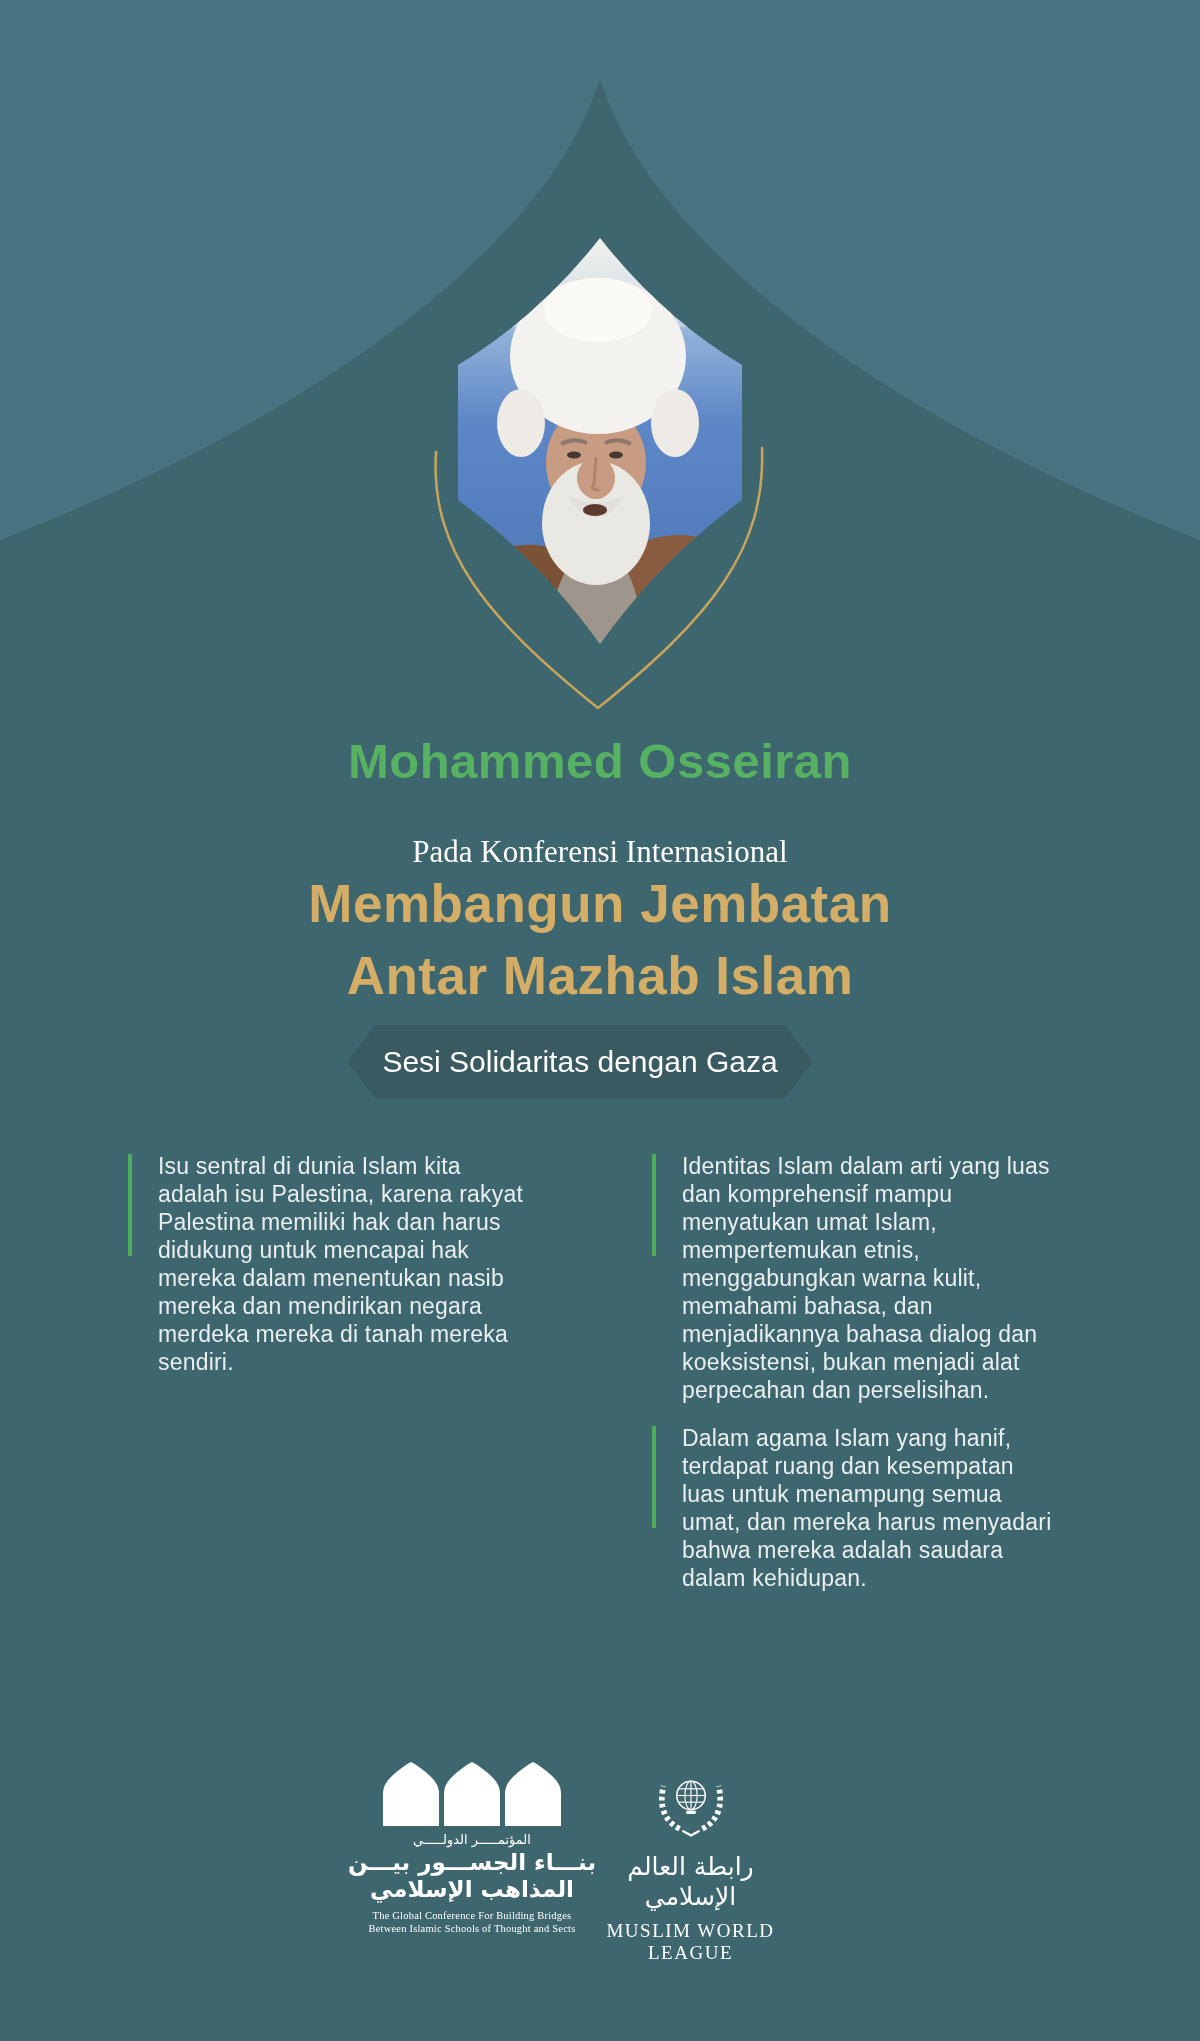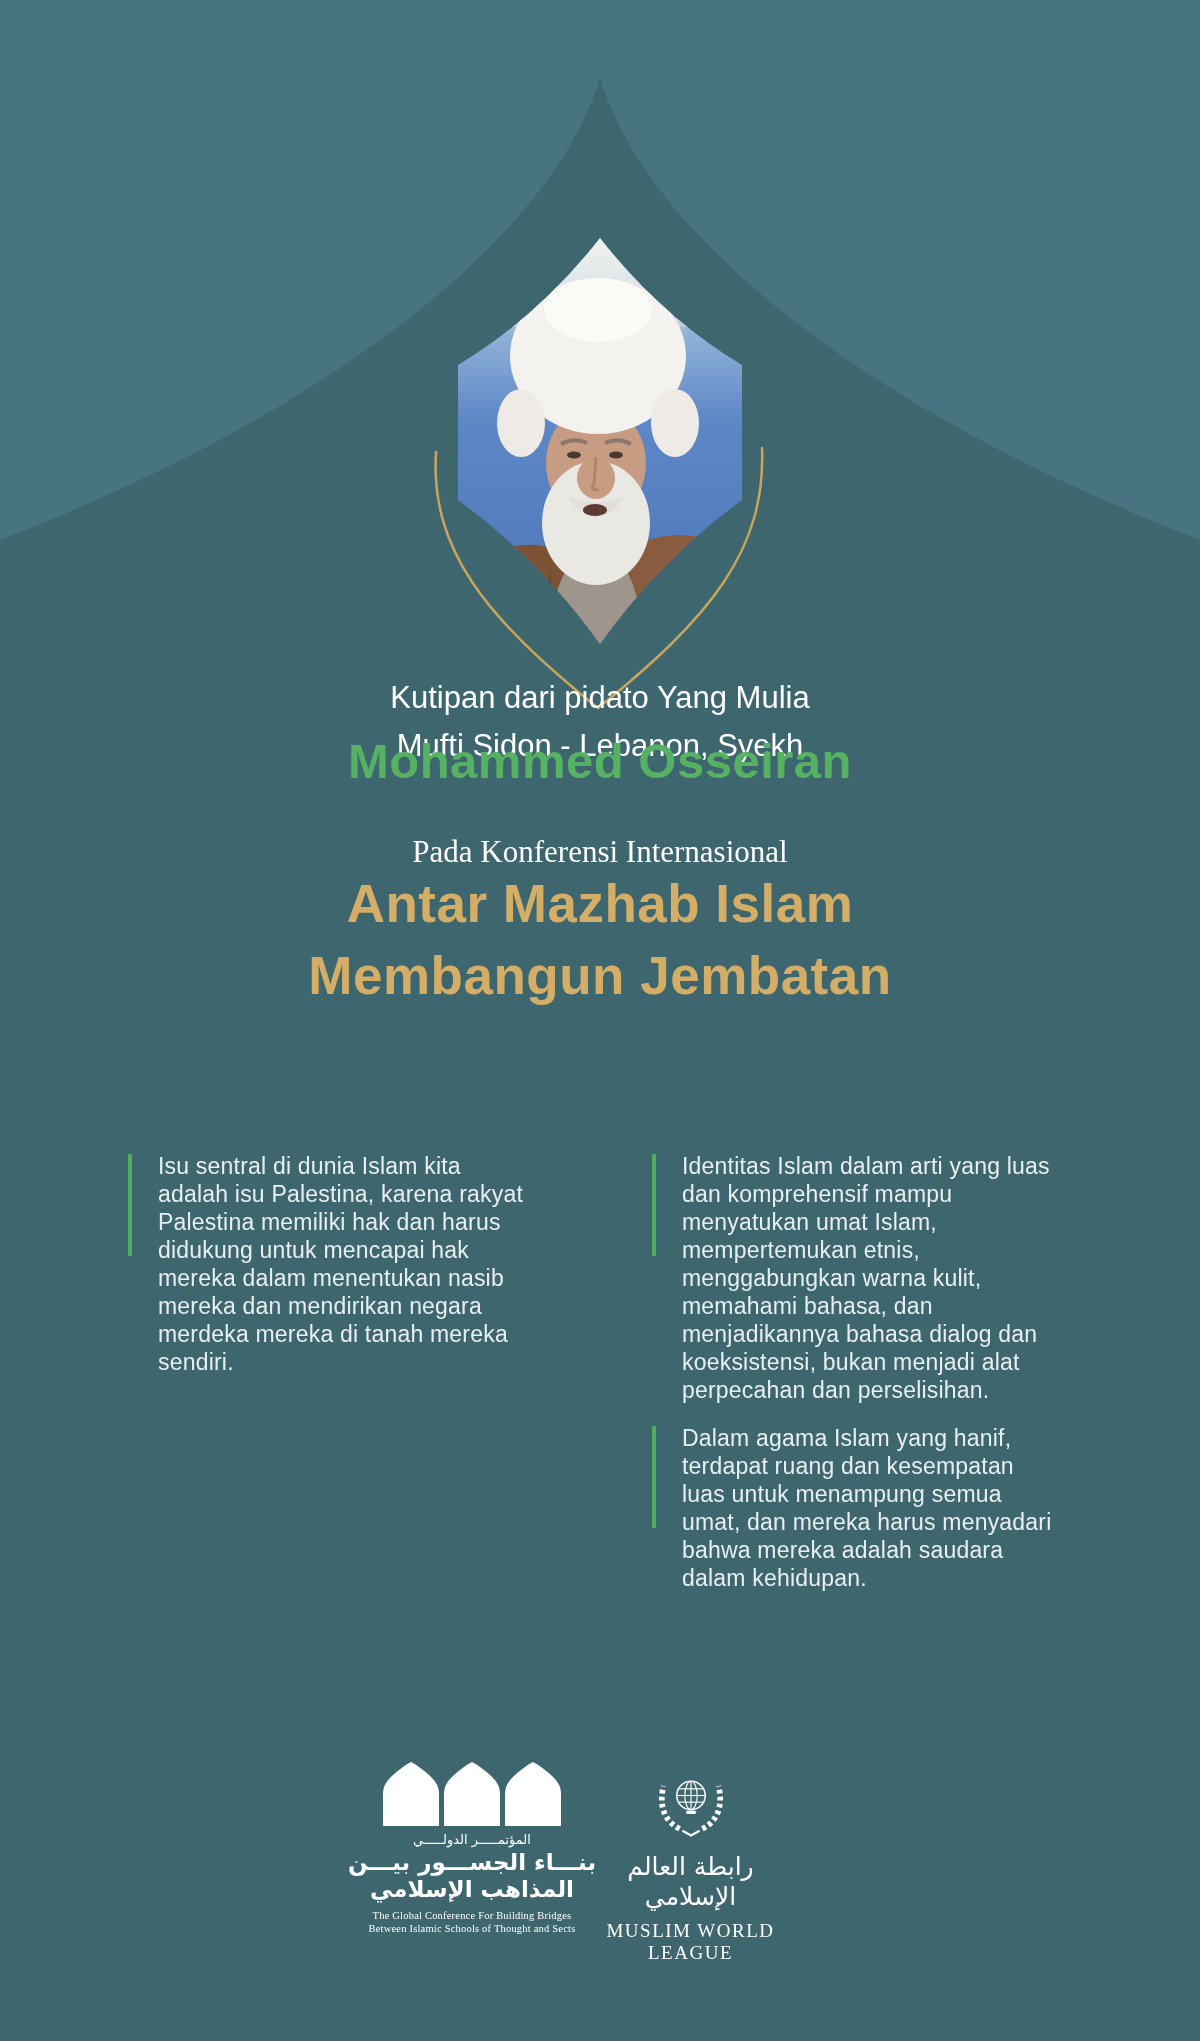--- a/index.html
+++ b/index.html
@@ -114,34 +114,31 @@
 
         <ellipse cx="141" cy="285" rx="54" ry="62" fill="#eae8e3"></ellipse>
         <ellipse cx="141" cy="240" rx="19" ry="21" fill="#c79c82"></ellipse>
         <path d="M141,219 L139,246 Q134,252 144,252" stroke="#b08468" stroke-width="3" fill="none"></path>
         <path d="M113,258 Q141,272 169,258 Q159,278 141,279 Q123,278 113,258 Z" fill="#e2dfda"></path>
         <ellipse cx="140" cy="272" rx="12" ry="6" fill="#5e3a31"></ellipse>
       </g>
     </svg>
   </div>
 
-  <div class="center-text intro">
-    <div>Kutipan dari pidato Yang Mulia</div>
-    <div>Mufti Sidon - Lebanon, Syekh</div>
-  </div>
 
   <div class="center-text speaker-name">Mohammed Osseiran</div>
 
   <div class="center-text event-intro">Pada Konferensi Internasional</div>
 
   <div class="center-text event-title">
+    <div>Membangun Jembatan</div>
     <div>Antar Mazhab Islam</div>
-    <div>Membangun Jembatan</div>
   </div>
 
+  <div class="badge">Sesi Solidaritas dengan Gaza</div>
 
   <div class="quote q1">Isu sentral di dunia Islam kita
 adalah isu Palestina, karena rakyat
 Palestina memiliki hak dan harus
 didukung untuk mencapai hak
 mereka dalam menentukan nasib
 mereka dan mendirikan negara
 merdeka mereka di tanah mereka
 sendiri.</div>
   <div class="quote q3">Identitas Islam dalam arti yang luas

